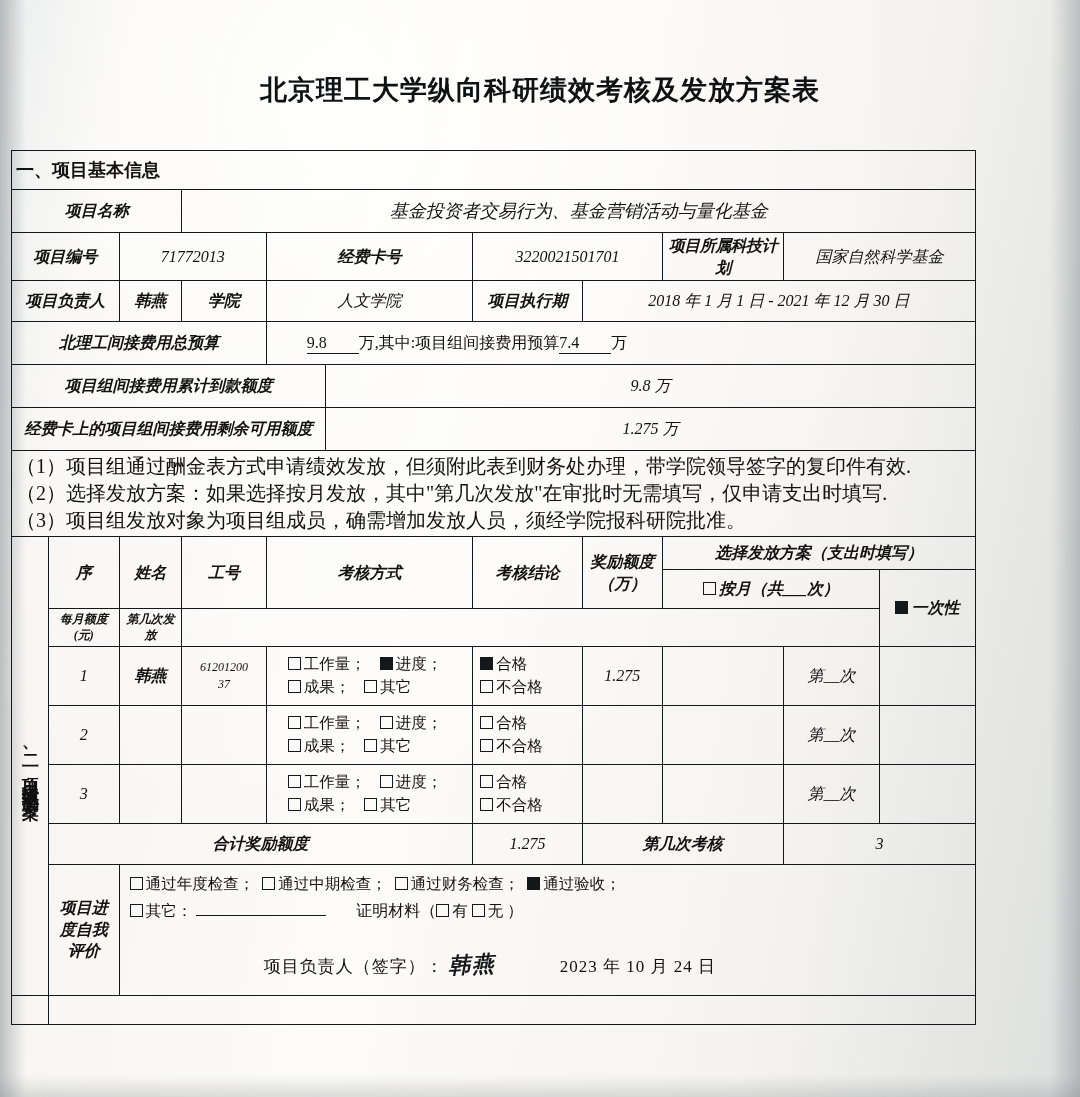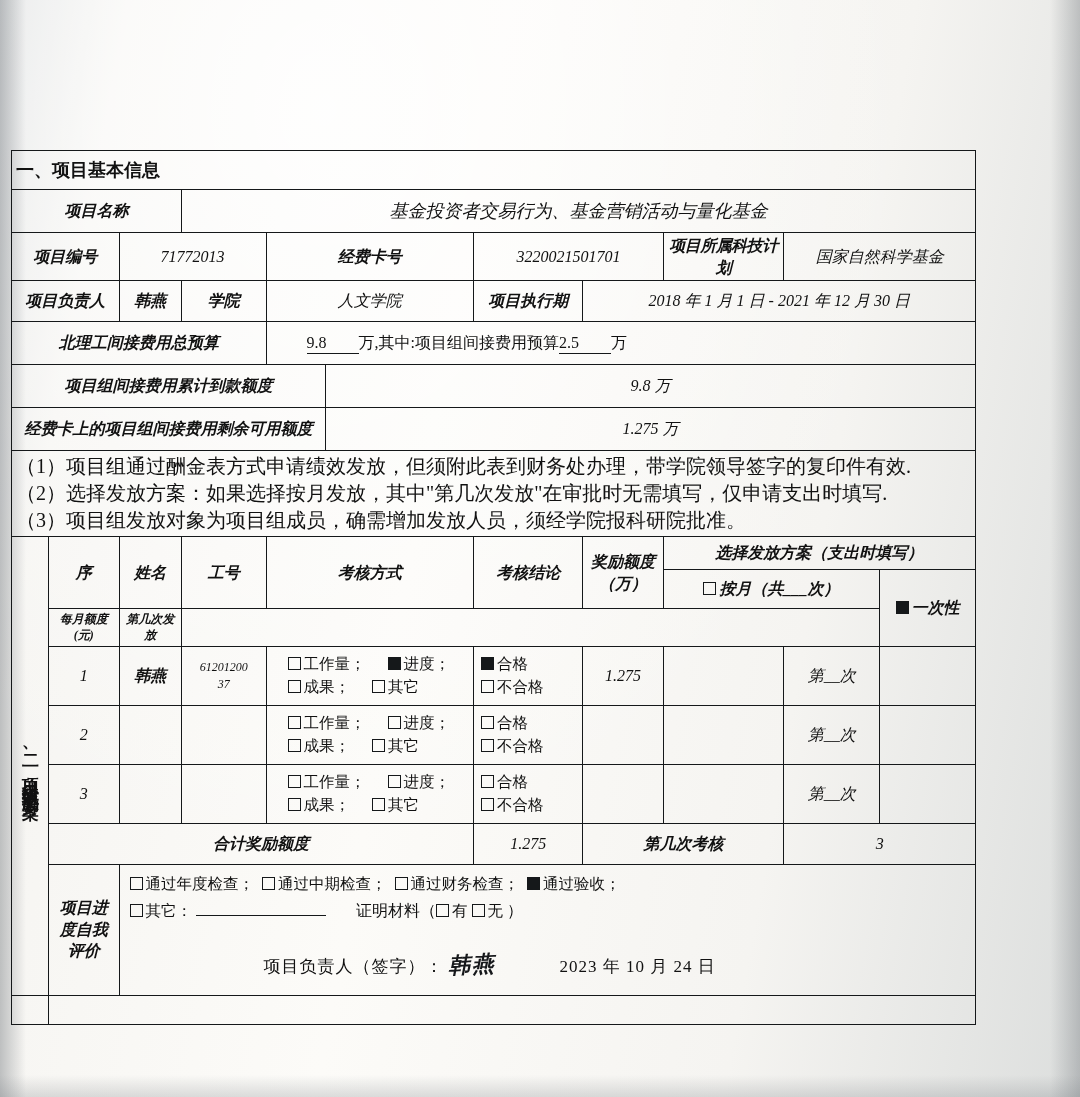--- a/index.html
+++ b/index.html
@@ -121,21 +121,21 @@
     white-space: nowrap;
     margin-right: 4px;
     font-size: 15.5px;
   }
   .cellbox {
     display: flex;
     flex-direction: column;
     gap: 2px;
     padding: 2px 3px;
   }
-  .row2 { display: flex; gap: 18px; margin-left: 14px; }
+  .row2 { display: flex; gap: 10px; margin-left: 14px; }
   .underline {
     display: inline-block;
     border-bottom: 1.5px solid #15181a;
     min-width: 52px;
     text-align: left;
     font-weight: normal;
   }
   .ul-long {
     display: inline-block;
     border-bottom: 1.5px solid #15181a;
@@ -157,20 +157,21 @@
 </style>
 </head>
 <body>
 
 <div class="page">
   <div class="paper"></div>
   <div class="shadow-left"></div>
   <div class="shadow-right"></div>
   <div class="shadow-bottom"></div>
 
+  <div class="title">北京理工大学纵向科研绩效考核及发放方案表</div>
 
   <table class="form">
     <colgroup>
       <col style="width:32px">
       <col style="width:44px">
       <col style="width:70px">
       <col style="width:90px">
       <col style="width:60px">
       <col style="width:150px">
       <col style="width:115px">
@@ -204,21 +205,21 @@
       <td class="c b" style="height:36px">韩燕</td>
       <td class="c b">学院</td>
       <td class="c" colspan="2">人文学院</td>
       <td class="c b">项目执行期</td>
       <td class="c" colspan="4">2018 年 1 月 1 日 - 2021 年 12 月 30 日</td>
     </tr>
 
     <tr>
       <td class="c b" colspan="4" style="height:38px">北理工间接费用总预算</td>
       <td class="l" colspan="7" style="padding-left:40px">
-        <span class="underline">9.8</span><span>万,其中:项目组间接费用预算</span><span class="underline">2.5</span><span>万</span>
+        <span class="underline">9.8</span><span>万,其中:项目组间接费用预算</span><span class="underline">7.4</span><span>万</span>
       </td>
     </tr>
 
     <tr>
       <td class="c b" colspan="5" style="height:38px">项目组间接费用累计到款额度</td>
       <td class="c" colspan="6">9.8 万</td>
     </tr>
 
     <tr>
       <td class="c b" colspan="5" style="height:38px">经费卡上的项目组间接费用剩余可用额度</td>

